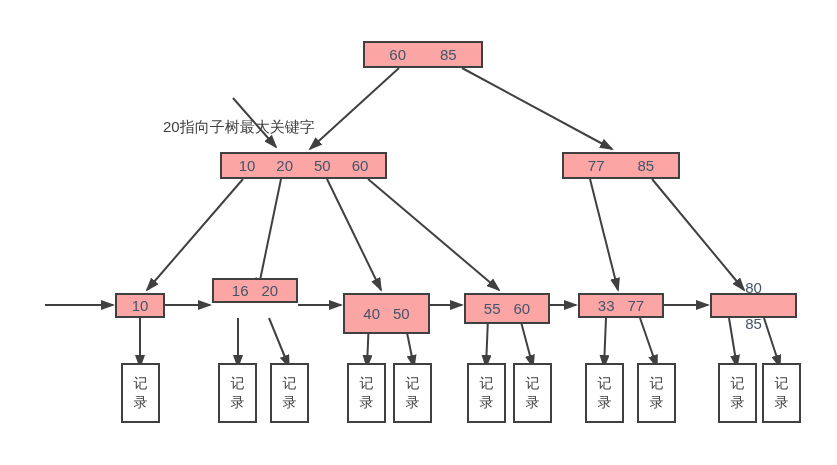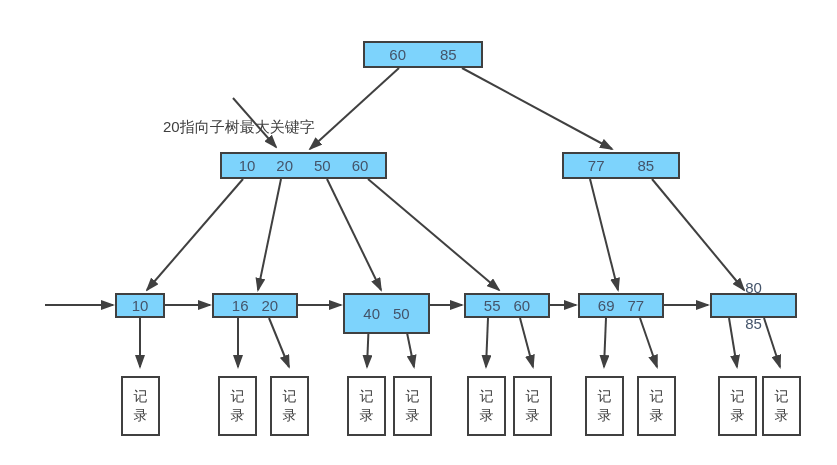--- a/index.html
+++ b/index.html
@@ -9,35 +9,35 @@
     background:#ffffff;
     font-family:"Liberation Sans","DejaVu Sans",sans-serif;
     overflow:hidden;
   }
   .wires{position:absolute;left:0;top:0;width:837px;height:465px;}
   .wires line{stroke:#404040;stroke-width:2;}
   .node{
     position:absolute;
     box-sizing:border-box;
     border:2px solid #404040;
-    background:#7dd3fc;
+    background:#fca5a5;
     display:flex;
     align-items:center;
     justify-content:center;
     font-size:15px;
     color:#44546A;
   }
   .key{display:inline-block;line-height:1;}
   .record{
     position:absolute;
     box-sizing:border-box;
     border:2px solid #404040;
     background:#ffffff;
     width:39px;height:60px;
-    top:376px;
+    top:363px;
     display:flex;
     align-items:center;
     justify-content:center;
     font-size:14px;
     color:#404040;
   }
   .record span{
     display:block;
     width:15px;
     word-break:break-all;
@@ -123,37 +123,37 @@
 
   <div class="node" style="left:562px;top:152px;width:118px;height:27px;gap:33px;">
     <span class="key">77</span>
     <span class="key">85</span>
   </div>
 
   <div class="node" style="left:115px;top:293px;width:50px;height:25px;">
     <span class="key">10</span>
   </div>
 
-  <div class="node" style="left:212px;top:293px;width:86px;height:25px;gap:13px;">
+  <div class="node" style="left:212px;top:278px;width:86px;height:25px;gap:13px;">
     <span class="key">16</span>
     <span class="key">20</span>
   </div>
 
   <div class="node" style="left:343px;top:293px;width:87px;height:41px;gap:13px;">
     <span class="key">40</span>
     <span class="key">50</span>
   </div>
 
-  <div class="node" style="left:464px;top:293px;width:86px;height:25px;gap:13px;">
+  <div class="node" style="left:464px;top:293px;width:86px;height:31px;gap:13px;">
     <span class="key">55</span>
     <span class="key">60</span>
   </div>
 
   <div class="node" style="left:578px;top:293px;width:86px;height:25px;gap:13px;">
-    <span class="key">69</span>
+    <span class="key">33</span>
     <span class="key">77</span>
   </div>
 
   <div class="node" style="left:710px;top:293px;width:87px;height:25px;gap:21px;flex-direction:column;">
     <span class="key">80</span>
     <span class="key">85</span>
   </div>
 
   <div class="record" style="left:121px;">
     <span>记录</span>

